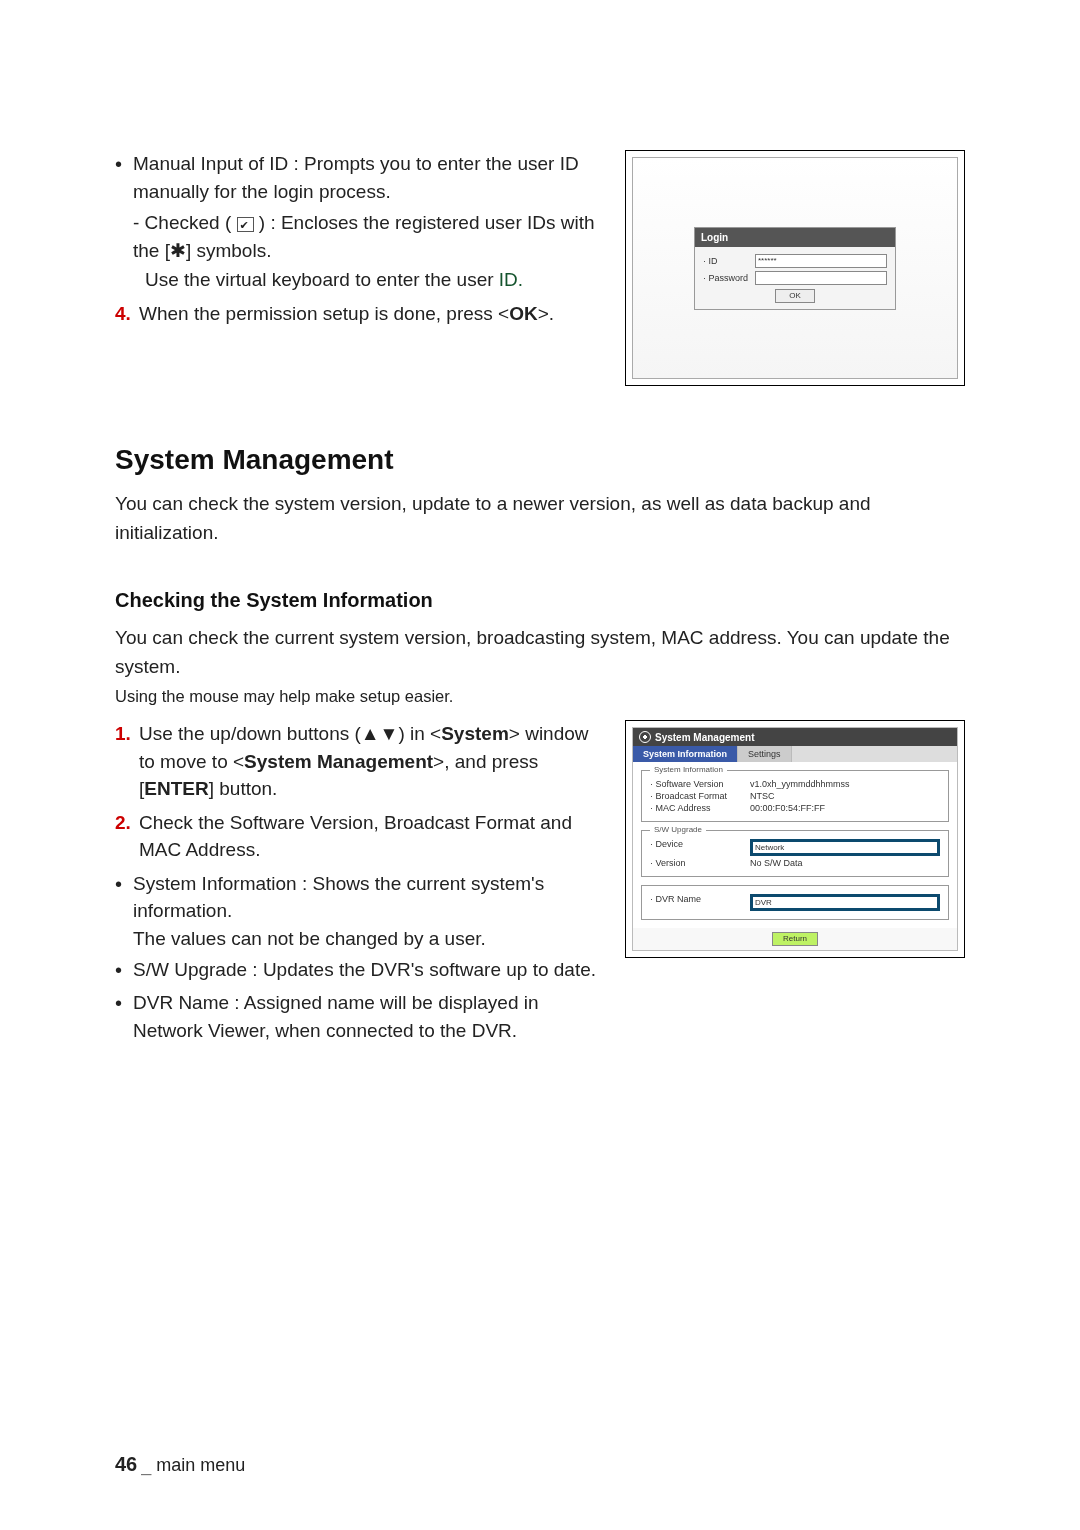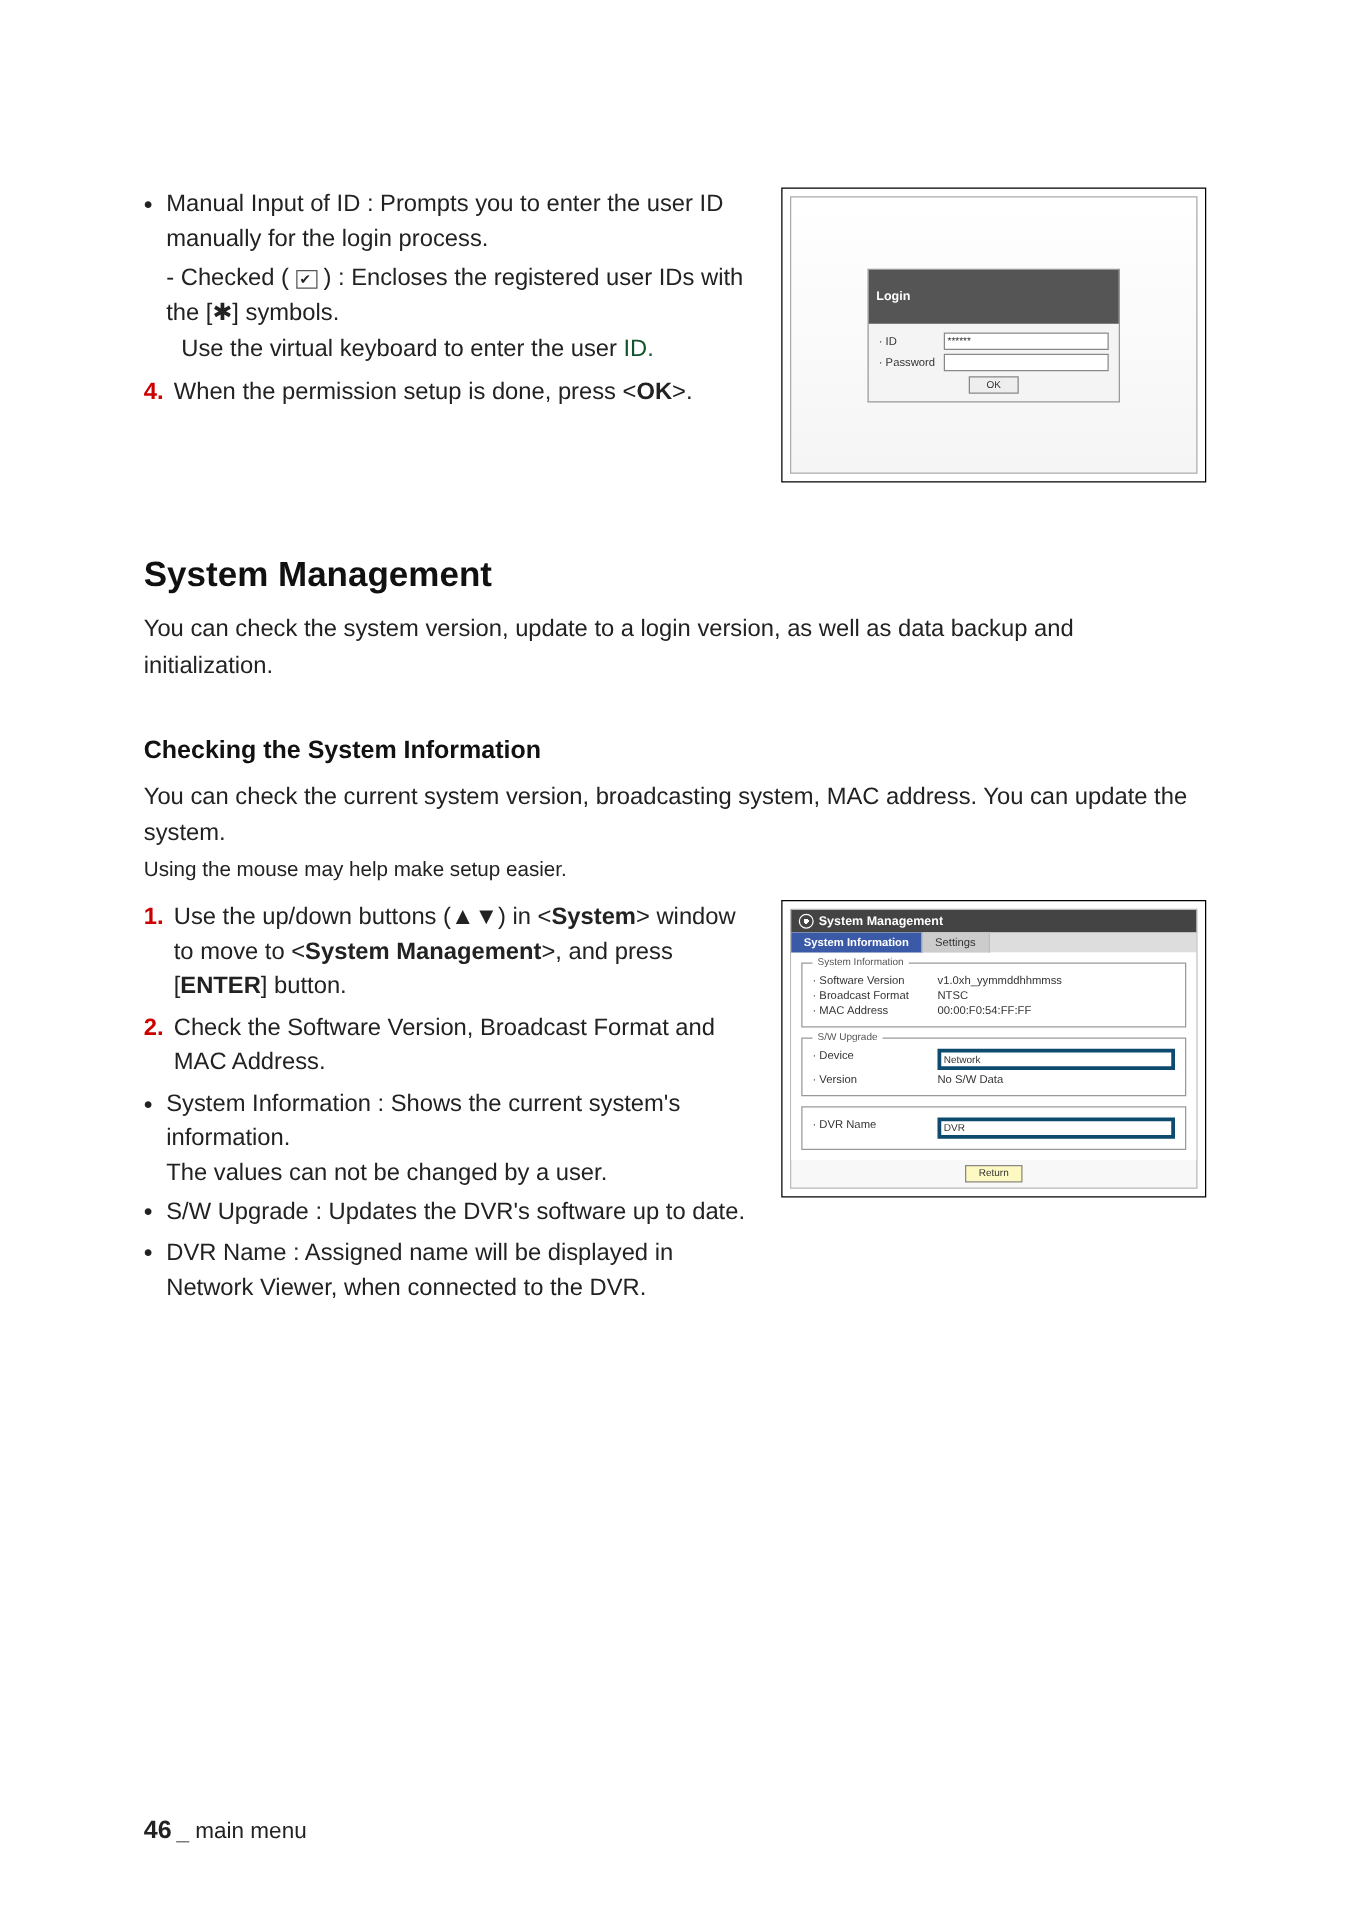--- a/index.html
+++ b/index.html
@@ -62,21 +62,21 @@
   .login-panel {
     width: 200px;
     background: #f4f4f4;
     border: 1px solid #999;
     font-size: 9px;
     color: #333;
   }
   .login-title {
     background: #555;
     color: #fff;
-    padding: 16px 6px;
+    padding: 4px 6px;
     font-weight: bold;
     font-size: 10px;
   }
   .login-body { padding: 4px 8px 6px 8px;}
   .login-row { display:flex; align-items:center; margin:3px 0;}
   .login-row .lbl { width:52px;}
   .login-row .fld {
     flex:1; height:12px; border:1px solid #888; background:#fff;
     font-size:8px; padding:0 2px; line-height:12px;
   }
@@ -166,21 +166,21 @@
   .info-row .k { width:100px; }
   .info-row .v { flex:1; }
   .info-row .box {
     flex:1; border:3px solid #0c4a6e; height:11px; padding:0 2px;
     line-height:11px; font-size:8px; background:#fff;
   }
   .sm-footer { text-align:center; padding:4px;}
   .sm-footer .return {
     display:inline-block; width:44px; height:12px;
     border:1px solid #888; font-size:8px; line-height:12px;
-    background:#fef9c3; position:relative;
+    background:#bef264; position:relative;
   }
 
   .page-footer {
     position: absolute;
     bottom: 54px;
     left: 115px;
     font-size: 18px;
   }
   .page-footer .pnum { font-weight: bold; font-size:20px; margin-right:4px;}
   .page-footer .under { color:#777;}
@@ -228,21 +228,21 @@
               <div class="fld"></div>
             </div>
             <div class="login-ok">OK</div>
           </div>
         </div>
       </div>
     </div>
   </div>
 
   <h2 class="section">System Management</h2>
-  <p class="body">You can check the system version, update to a login version, as well as data backup and initialization.</p>
+  <p class="body">You can check the system version, update to a newer version, as well as data backup and initialization.</p>
 
   <h3 class="subsection">Checking the System Information</h3>
   <p class="body">You can check the current system version, broadcasting system, MAC address. You can update the system.</p>
   <p class="small">Using the mouse may help make setup easier.</p>
 
   <div class="section-row">
     <div class="left-col">
       <div class="ol-row">
         <div class="ol-num step-red">1.</div>
         <div>

